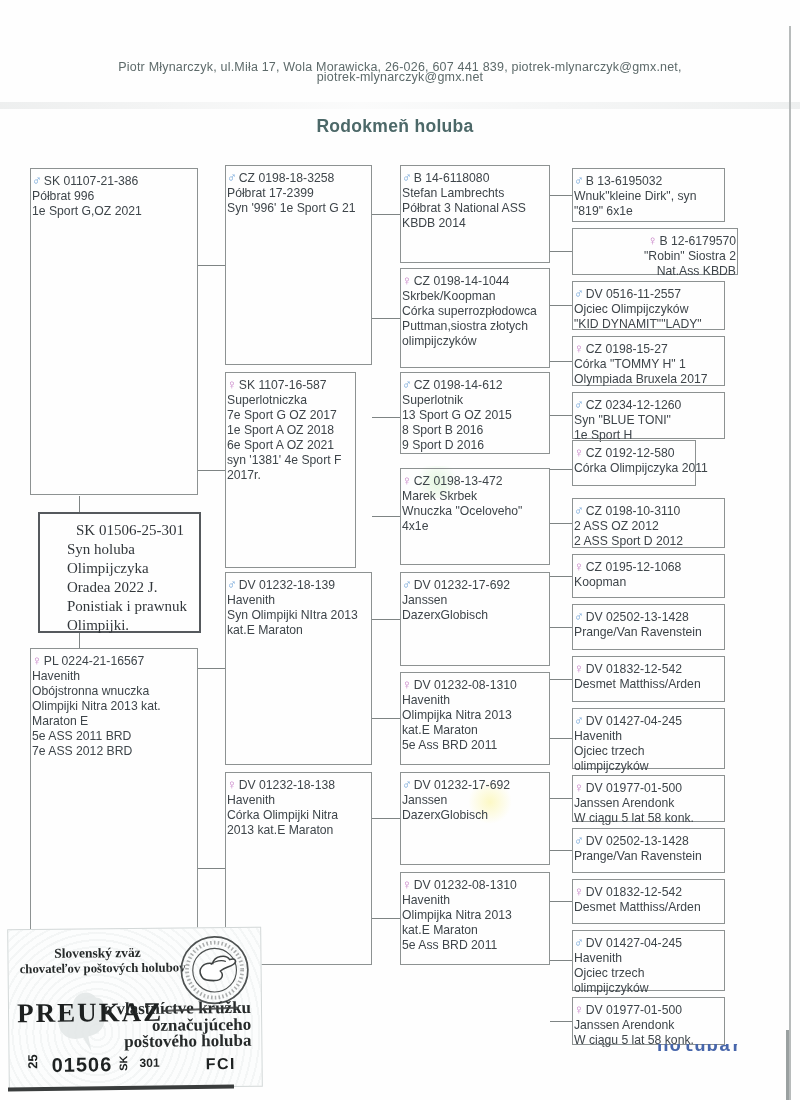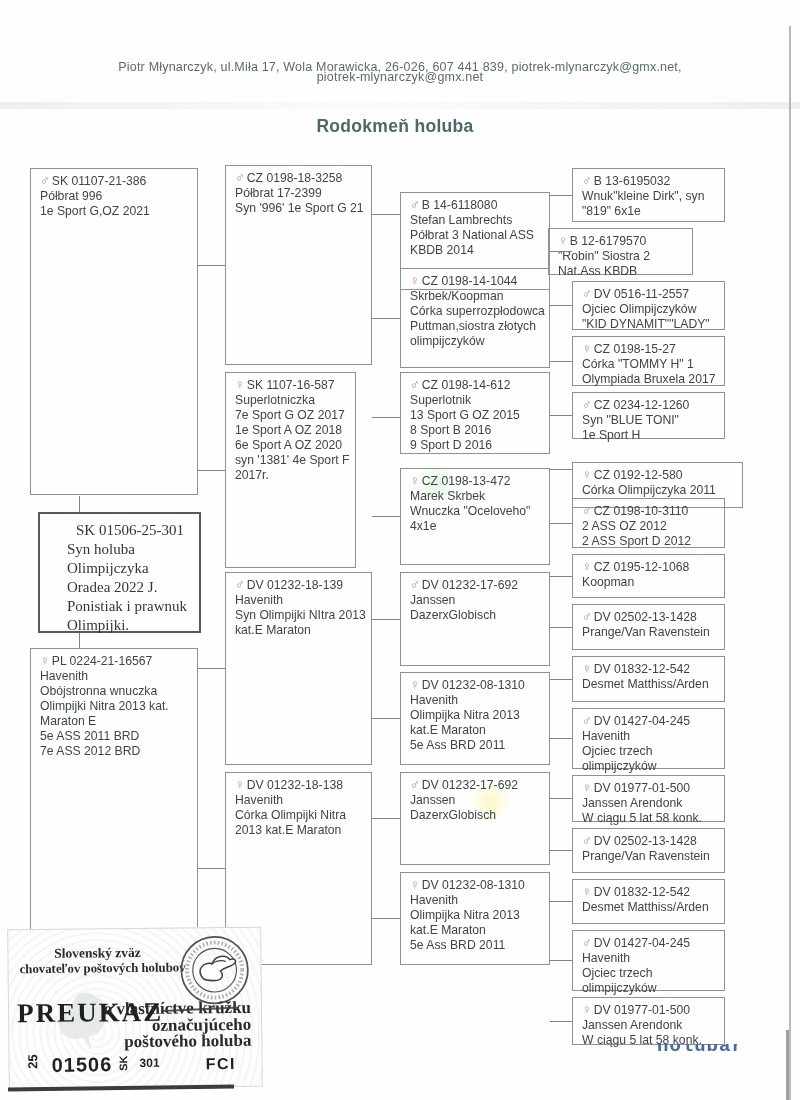--- a/index.html
+++ b/index.html
@@ -6,21 +6,21 @@
   #page{position:relative;width:800px;height:1100px;background:#fefefe;overflow:hidden;
         font-family:"Liberation Sans", sans-serif;}
   
   .addr{position:absolute;left:0;width:800px;text-align:center;color:#5d6a6a;
         font-size:12.5px;letter-spacing:.2px;}
   #addr1{top:60px;} #addr2{top:70px;}
   #title{position:absolute;left:0;top:116px;width:790px;text-align:center;
          font-size:17.5px;font-weight:bold;color:#4c6868;letter-spacing:.3px;}
   
   .pbox{position:absolute;box-sizing:border-box;border:1.6px solid #8d9292;
-        padding:4px 9px;font-size:12.2px;line-height:15px;color:#3e454a;background:transparent;}
+        padding:4px 1px;font-size:12.2px;line-height:15px;color:#3e454a;background:transparent;}
   .ringline{white-space:nowrap;}
   .sexicon{font-size:13px;margin-right:2px;}
   .male{color:#6fa3d8;} .female{color:#c276c2;}
   .bline{white-space:nowrap;}
   
   #subject{position:absolute;left:38px;top:512px;width:163px;height:121px;box-sizing:border-box;
            border:2px solid #55595d;font-family:"Liberation Serif", serif;font-size:15px;
            line-height:19px;color:#32373b;padding:7px 4px 0 27px;}
   #subject .first{padding-left:9px;}
   
@@ -95,37 +95,37 @@
       <div class="pbox" style="left: 225px; top: 165px; width: 147px; height: 200px;">
         <div class="ringline"><span class="sexicon male">♂</span><span>CZ 0198-18-3258</span></div>
         <div class="bline">Półbrat 17-2399</div>
         <div class="bline">Syn '996' 1e Sport G 21</div>
       </div>
       <div class="pbox" style="left: 225px; top: 372px; width: 131px; height: 196px;">
         <div class="ringline"><span class="sexicon female">♀</span><span>SK 1107-16-587</span></div>
         <div class="bline">Superlotniczka</div>
         <div class="bline">7e Sport G OZ 2017</div>
         <div class="bline">1e Sport A OZ 2018</div>
-        <div class="bline">6e Sport A OZ 2020</div>
+        <div class="bline">6e Sport A OZ 2021</div>
         <div class="bline">syn '1381' 4e Sport F</div>
         <div class="bline">2017r.</div>
       </div>
       <div class="pbox" style="left: 225px; top: 572px; width: 147px; height: 193px;">
         <div class="ringline"><span class="sexicon male">♂</span><span>DV 01232-18-139</span></div>
         <div class="bline">Havenith</div>
         <div class="bline">Syn Olimpijki NItra 2013</div>
         <div class="bline">kat.E Maraton</div>
       </div>
       <div class="pbox" style="left: 225px; top: 772px; width: 147px; height: 193px;">
         <div class="ringline"><span class="sexicon female">♀</span><span>DV 01232-18-138</span></div>
         <div class="bline">Havenith</div>
         <div class="bline">Córka Olimpijki Nitra</div>
         <div class="bline">2013 kat.E Maraton</div>
       </div>
-      <div class="pbox" style="left: 400px; top: 165px; width: 150px; height: 98px; margin-top: 27px;">
+      <div class="pbox" style="left: 400px; top: 165px; width: 150px; height: 98px;">
         <div class="ringline"><span class="sexicon male">♂</span><span>B 14-6118080</span></div>
         <div class="bline">Stefan Lambrechts</div>
         <div class="bline">Półbrat 3 National ASS</div>
         <div class="bline">KBDB 2014</div>
       </div>
       <div class="pbox" style="left: 400px; top: 268px; width: 150px; height: 100px;">
         <div class="ringline"><span class="sexicon female">♀</span><span>CZ 0198-14-1044</span></div>
         <div class="bline">Skrbek/Koopman</div>
         <div class="bline">Córka superrozpłodowca</div>
         <div class="bline">Puttman,siostra złotych</div>
@@ -166,41 +166,41 @@
         <div class="bline">Havenith</div>
         <div class="bline">Olimpijka Nitra 2013</div>
         <div class="bline">kat.E Maraton</div>
         <div class="bline">5e Ass BRD 2011</div>
       </div>
       <div class="pbox" style="left: 572px; top: 168px; width: 153px; height: 54px;">
         <div class="ringline"><span class="sexicon male">♂</span><span>B 13-6195032</span></div>
         <div class="bline">Wnuk"kleine Dirk", syn</div>
         <div class="bline">"819" 6x1e</div>
       </div>
-      <div class="pbox" style="left: 548px; top: 228px; width: 145px; height: 47px;">
+      <div class="pbox" style="left: 572px; top: 228px; width: 166px; height: 47px; text-align: right;">
         <div class="ringline"><span class="sexicon female">♀</span><span>B 12-6179570</span></div>
         <div class="bline">"Robin" Siostra 2</div>
         <div class="bline">Nat.Ass KBDB</div>
       </div>
       <div class="pbox" style="left: 572px; top: 281px; width: 153px; height: 49px;">
         <div class="ringline"><span class="sexicon male">♂</span><span>DV 0516-11-2557</span></div>
         <div class="bline">Ojciec Olimpijczyków</div>
         <div class="bline">"KID DYNAMIT""LADY"</div>
       </div>
       <div class="pbox" style="left: 572px; top: 336px; width: 153px; height: 50px;">
         <div class="ringline"><span class="sexicon female">♀</span><span>CZ 0198-15-27</span></div>
         <div class="bline">Córka "TOMMY H" 1</div>
         <div class="bline">Olympiada Bruxela 2017</div>
       </div>
       <div class="pbox" style="left: 572px; top: 392px; width: 153px; height: 47px;">
         <div class="ringline"><span class="sexicon male">♂</span><span>CZ 0234-12-1260</span></div>
         <div class="bline">Syn "BLUE TONI"</div>
         <div class="bline">1e Sport H</div>
       </div>
-      <div class="pbox" style="left: 572px; top: 462px; width: 171px; height: 46px;">
+      <div class="pbox" style="left: 572px; top: 440px; width: 124px; height: 46px;">
         <div class="ringline"><span class="sexicon female">♀</span><span>CZ 0192-12-580</span></div>
         <div class="bline">Córka Olimpijczyka 2011</div>
       </div>
       <div class="pbox" style="left: 572px; top: 498px; width: 153px; height: 50px;">
         <div class="ringline"><span class="sexicon male">♂</span><span>CZ 0198-10-3110</span></div>
         <div class="bline">2 ASS OZ 2012</div>
         <div class="bline">2 ASS Sport D 2012</div>
       </div>
       <div class="pbox" style="left: 572px; top: 554px; width: 153px; height: 44px;">
         <div class="ringline"><span class="sexicon female">♀</span><span>CZ 0195-12-1068</span></div>

